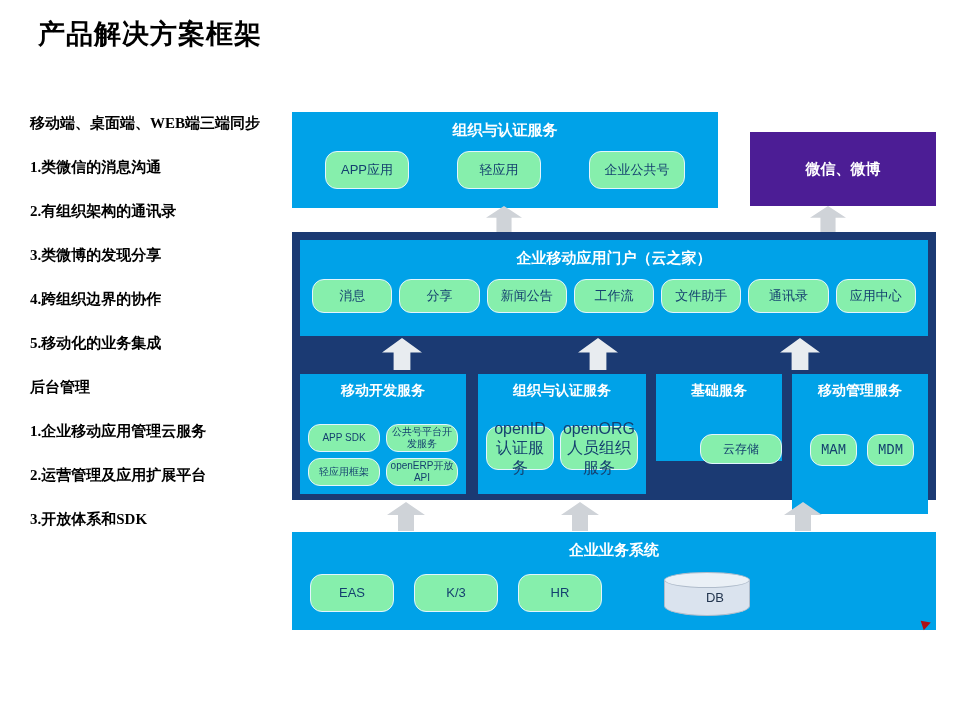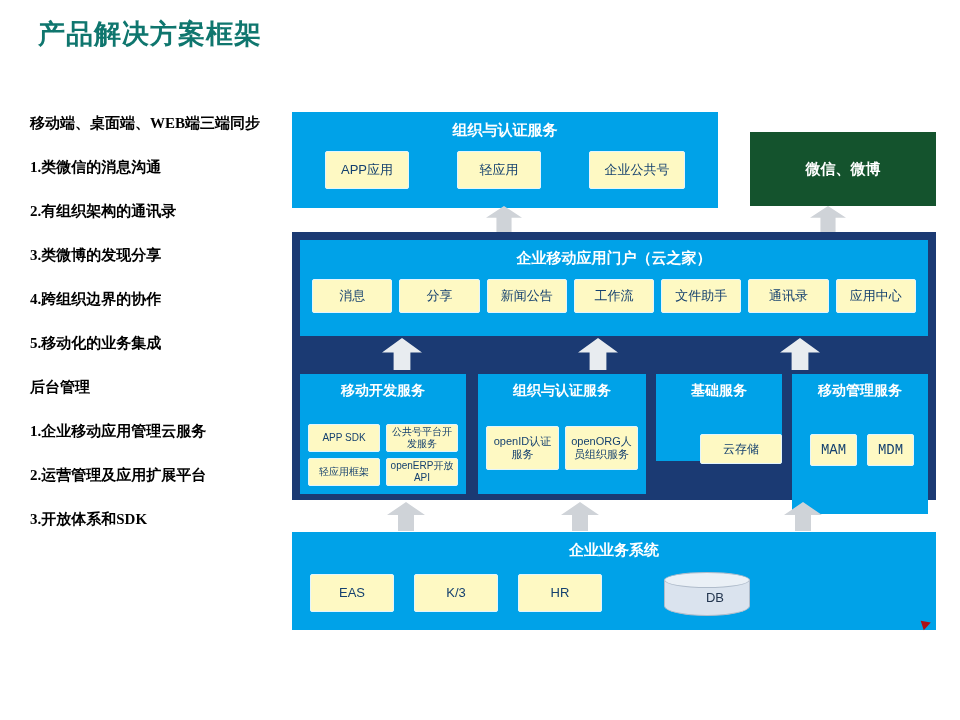--- a/index.html
+++ b/index.html
@@ -1,50 +1,50 @@
 <!DOCTYPE html>
 <html><head>
 <meta charset="utf-8">
 <style>
   * { margin:0; padding:0; box-sizing:border-box; }
   body { background:#ffffff; font-family:"Liberation Sans", sans-serif; }
   .slide { position:relative; width:960px; height:720px; background:#ffffff; overflow:hidden; }
 
   .slide-title { position:absolute; left:38px; top:16px; font-size:27px; font-weight:bold;
-    color:#0f766e; letter-spacing:1px; font-family:"Liberation Sans", sans-serif; }
+    color:#000000; letter-spacing:1px; font-family:"Liberation Sans", sans-serif; }
 
   .left-panel { position:absolute; left:30px; top:114px; width:264px;
     font-family:"Liberation Serif", serif; font-weight:bold; font-size:15px; color:#000; }
   .left-panel p { margin:0 0 25px 0; line-height:19px; }
   .left-panel .red-heading { color:#000000; }
   .left-panel .gap-top { margin-top:14px; }
 
   .cyan-box { position:absolute; background:#00a2e8; }
   .navy-box { position:absolute; background:#1b3a73; }
-  .orange-box { position:absolute; background:#14532d; display:flex; align-items:center; justify-content:center; }
+  .orange-box { position:absolute; background:#4c1d95; display:flex; align-items:center; justify-content:center; }
 
   .box-title { color:#fff; font-weight:bold; font-size:15px; text-align:center; padding-top:9px; }
   .svc-title { color:#fff; font-weight:bold; font-size:14px; text-align:center; padding-top:8px; }
 
-  .chip { background:#fef9c3; border:1px solid #e3f5fe; color:#14406f;
+  .chip { background:#86efac; border:1px solid #e3f5fe; color:#14406f;
     display:flex; align-items:center; justify-content:center; text-align:center;
-    border-radius:2px; line-height:1.2; }
+    border-radius:12px; line-height:1.2; }
 
   .industry-row { display:flex; justify-content:center; gap:48px; margin-top:11px; }
   .industry-row .chip { height:38px; font-size:13px; }
   .industry-row .chip.w84 { width:84px; }
   .industry-row .chip.w96 { width:96px; }
 
   .portal-row { display:flex; gap:7px; padding:0 12px; margin-top:11px; }
   .portal-row .chip { flex:1; height:34px; font-size:13px; }
 
   .svc-grid { display:grid; grid-template-columns:1fr 1fr; gap:6px; padding:24px 8px 0 8px; }
   .svc-grid .chip { min-height:26px; font-size:10px; padding:1px 2px; }
   .svc-duo { display:flex; gap:6px; padding:26px 8px 0 8px; }
-  .svc-duo .chip { flex:1; height:44px; font-size:11px; padding:0 2px;text-align:center; }
+  .svc-duo .chip { flex:1; height:44px; font-size:16px; padding:0 2px;text-align:center; }
   .svc-single { display:flex; justify-content:flex-end; padding-top:34px;padding-left:44px; }
   .svc-single .chip { width:86px; height:30px; font-size:12px; }
   .svc-pair { display:flex; gap:10px; padding:34px 14px 0 18px;font-family:Liberation Mono, monospace; }
   .svc-pair .chip { flex:1; height:32px; font-size:14px; }
 
   .business-row { display:flex; align-items:flex-start; gap:20px; padding:14px 0 0 18px; }
   .business-row .chip { height:38px; font-size:13px; }
   .business-row .w84 { width:84px; }
   .business-row .w112 { width:112px; }
 

